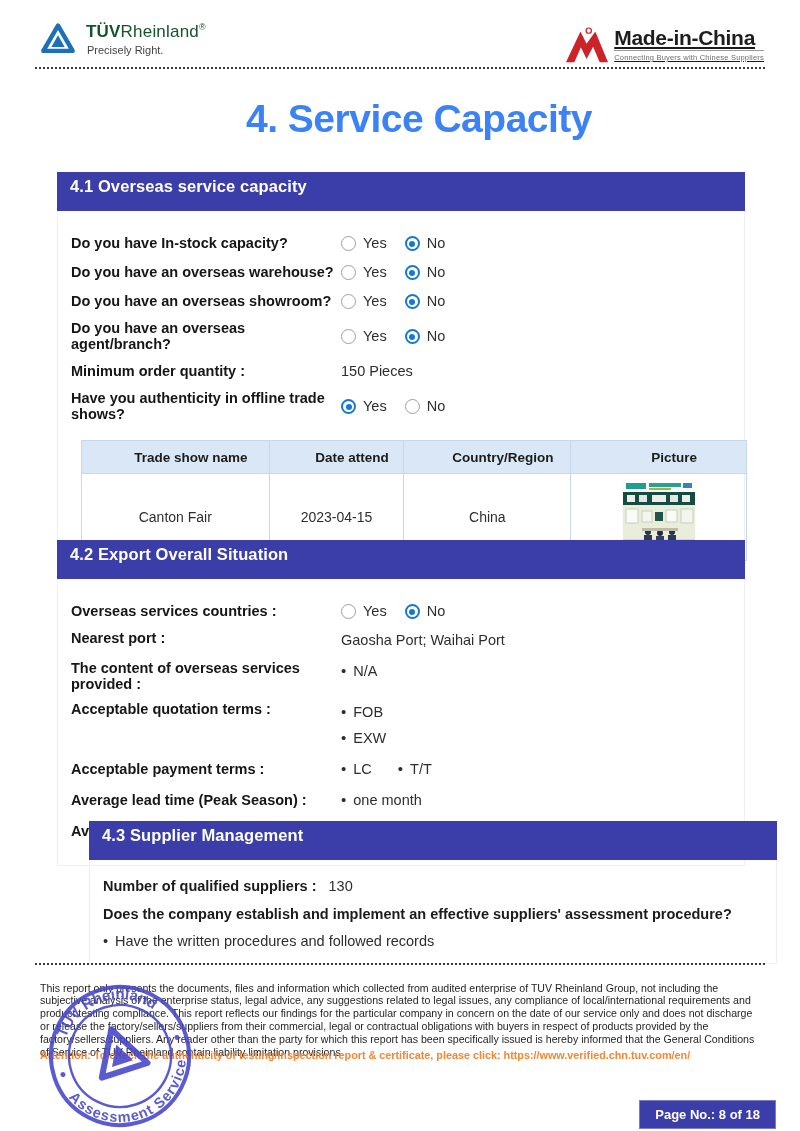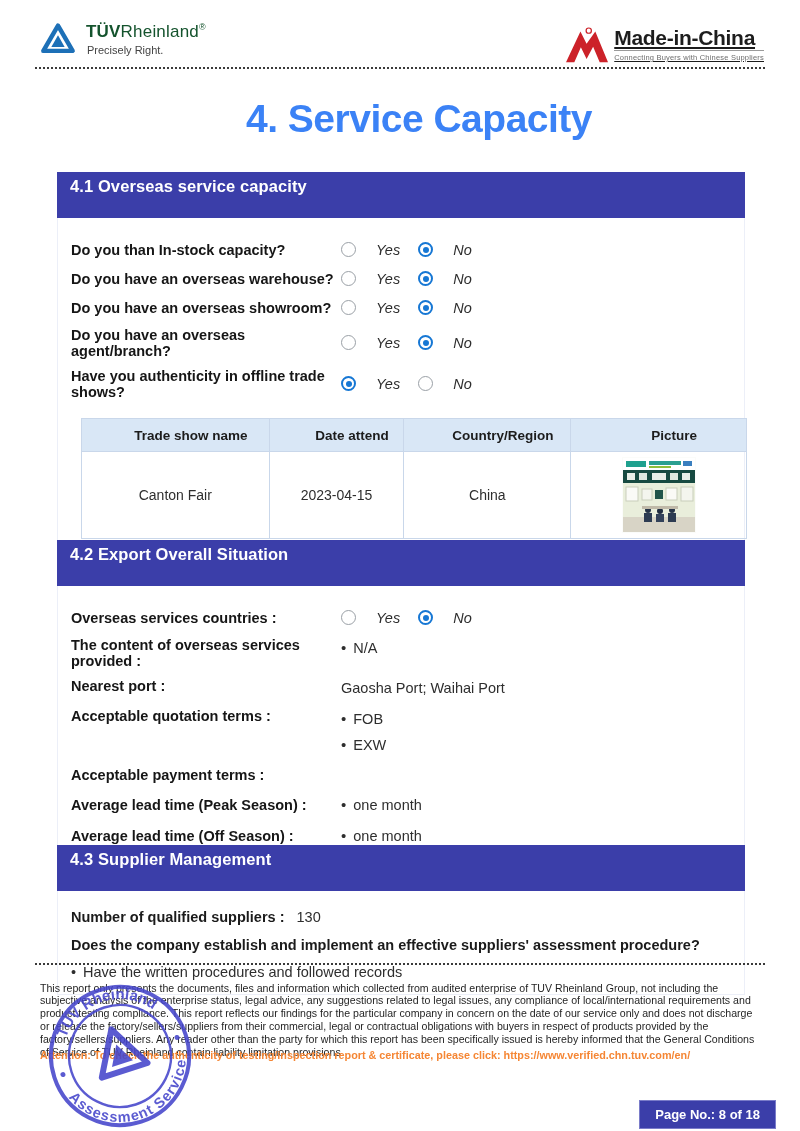--- a/index.html
+++ b/index.html
@@ -19,35 +19,35 @@
   .mic-rule{height:1px;background:#9a9a9a;margin:1px 0 2px 0;}
   .mic-text .tag{font-size:7.5px;color:#6d6d6d;letter-spacing:.2px;}
   .dotted{position:absolute;left:35px;right:35px;border-bottom:2px dotted #3a3a3a;}
   .dotted.top{top:67px;}
   .dotted.bottom{top:963px;}
   
   .page-title{position:absolute;top:97px;left:0;width:100%;text-align:center;
     font-size:39px;font-weight:700;color:#3b82f6;letter-spacing:-.5px;padding-left:19px;}
   
   .section{position:absolute;left:57px;width:688px;}
-  .sec41{top:172px;} .sec42{top:540px;} .sec43{top:845px;}
-  .section-bar{height:46px;line-height:29px;background:#3b3ea9;color:#ffffff;
+  .sec41{top:172px;} .sec42{top:540px;} .sec43{top:821px;margin-left:32px;}
+  .section-bar{height:39px;line-height:29px;background:#3b3ea9;color:#ffffff;
     font-size:16.5px;font-weight:700;padding-left:13px;letter-spacing:.1px;}
   .section-body{border:1px solid #eceff8;border-top:none;padding:22px 10px 14px 13px;}
   .qrow{display:grid;grid-template-columns:270px 1fr;align-items:center;margin-bottom:9px;min-height:20px;}
   .qrow .lbl{font-size:14.5px;font-weight:700;color:#161616;}
   .qrow .val{font-size:14.5px;color:#2e2e2e;}
   .val-plain{font-size:14.5px;color:#2e2e2e;max-width:175px;line-height:21px;}
   .bullets{display:flex;flex-direction:column;gap:4px;}
   .bullet-item{font-size:14.5px;color:#2e2e2e;line-height:21px;}
   .bullet-item::before{content:"\2022";margin-right:7px;font-size:15px;}
   .inline-bullets{display:flex;gap:26px;}
   
   .radio-group{display:flex;gap:18px;align-items:center;}
-  .radio-opt{display:flex;gap:20px;align-items:flex-start;font-style:italic;}
+  .radio-opt{display:flex;gap:7px;align-items:flex-end;}
   .radio{width:15px;height:15px;border-radius:50%;border:1.5px solid #9aa0a6;background:#fff;
     display:inline-block;position:relative;box-sizing:border-box;}
   .radio.on{border:2px solid #1677d4;}
   .radio.on::after{content:"";position:absolute;inset:2.5px;border-radius:50%;background:#1677d4;}
   .radio-label{font-size:14.5px;color:#2e2e2e;}
   
   table.trade{border-collapse:collapse;margin-top:18px;margin-left:10px;width:666px;}
   table.trade th,table.trade td{border:1px solid #c9d7ea;text-align:center;}
   table.trade th{background:#d9e7f6;height:30px;font-size:13.5px;font-weight:700;color:#1c1c1c;padding-left:32px;}
   table.trade td{height:84px;font-size:14px;color:#2e2e2e;}
@@ -97,21 +97,21 @@
 
 <div class="dotted top"></div>
 
 <div class="page-title">4. Service Capacity</div>
 
 <div class="section sec41">
   <div class="section-bar">4.1 Overseas service capacity</div>
   <div class="section-body">
 
     <div class="qrow">
-      <span class="lbl">Do you than In-stock capacity?</span>
+      <span class="lbl">Do you have In-stock capacity?</span>
       <span class="radio-group">
         <span class="radio-opt">
             <span class="radio"></span>
             <span class="radio-label">Yes</span>
           </span>
         <span class="radio-opt">
             <span class="radio on"></span>
             <span class="radio-label">No</span>
           </span>
       </span>
@@ -152,20 +152,24 @@
             <span class="radio"></span>
             <span class="radio-label">Yes</span>
           </span>
         <span class="radio-opt">
             <span class="radio on"></span>
             <span class="radio-label">No</span>
           </span>
       </span>
     </div>
 
+    <div class="qrow">
+      <span class="lbl">Minimum order quantity :</span>
+      <span class="val">150 Pieces</span>
+    </div>
 
     <div class="qrow">
       <span class="lbl">Have you authenticity in offline trade shows?</span>
       <span class="radio-group">
         <span class="radio-opt">
             <span class="radio on"></span>
             <span class="radio-label">Yes</span>
           </span>
         <span class="radio-opt">
             <span class="radio"></span>
@@ -242,41 +246,45 @@
             <span class="radio-label">Yes</span>
           </span>
         <span class="radio-opt">
             <span class="radio on"></span>
             <span class="radio-label">No</span>
           </span>
       </span>
     </div>
 
     <div class="qrow" style="align-items:start;">
+      <span class="lbl">Nearest port :</span>
+      <span class="val-plain">Gaosha Port; Waihai Port</span>
+    </div>
+
+    <div class="qrow" style="align-items:start;">
       <span class="lbl">The content of overseas services provided :</span>
       <span class="bullets">
           <span class="bullet-item">N/A</span>
         </span>
-    </div>
-
-    <div class="qrow" style="align-items:start;">
-      <span class="lbl">Nearest port :</span>
-      <span class="val-plain">Gaosha Port; Waihai Port</span>
     </div>
 
     <div class="qrow" style="align-items:start;">
       <span class="lbl">Acceptable quotation terms :</span>
       <span class="bullets">
         <span class="bullet-item">FOB</span>
         <span class="bullet-item">EXW</span>
       </span>
     </div>
 
     <div class="qrow">
       <span class="lbl">Acceptable payment terms :</span>
+      <span class="inline-bullets">
+        <span class="bullet-item">LC</span>
+        <span class="bullet-item">T/T</span>
+      </span>
     </div>
 
     <div class="qrow">
       <span class="lbl">Average lead time (Peak Season) :</span>
       <span class="bullets">
           <span class="bullet-item">one month</span>
         </span>
     </div>
 
     <div class="qrow">

